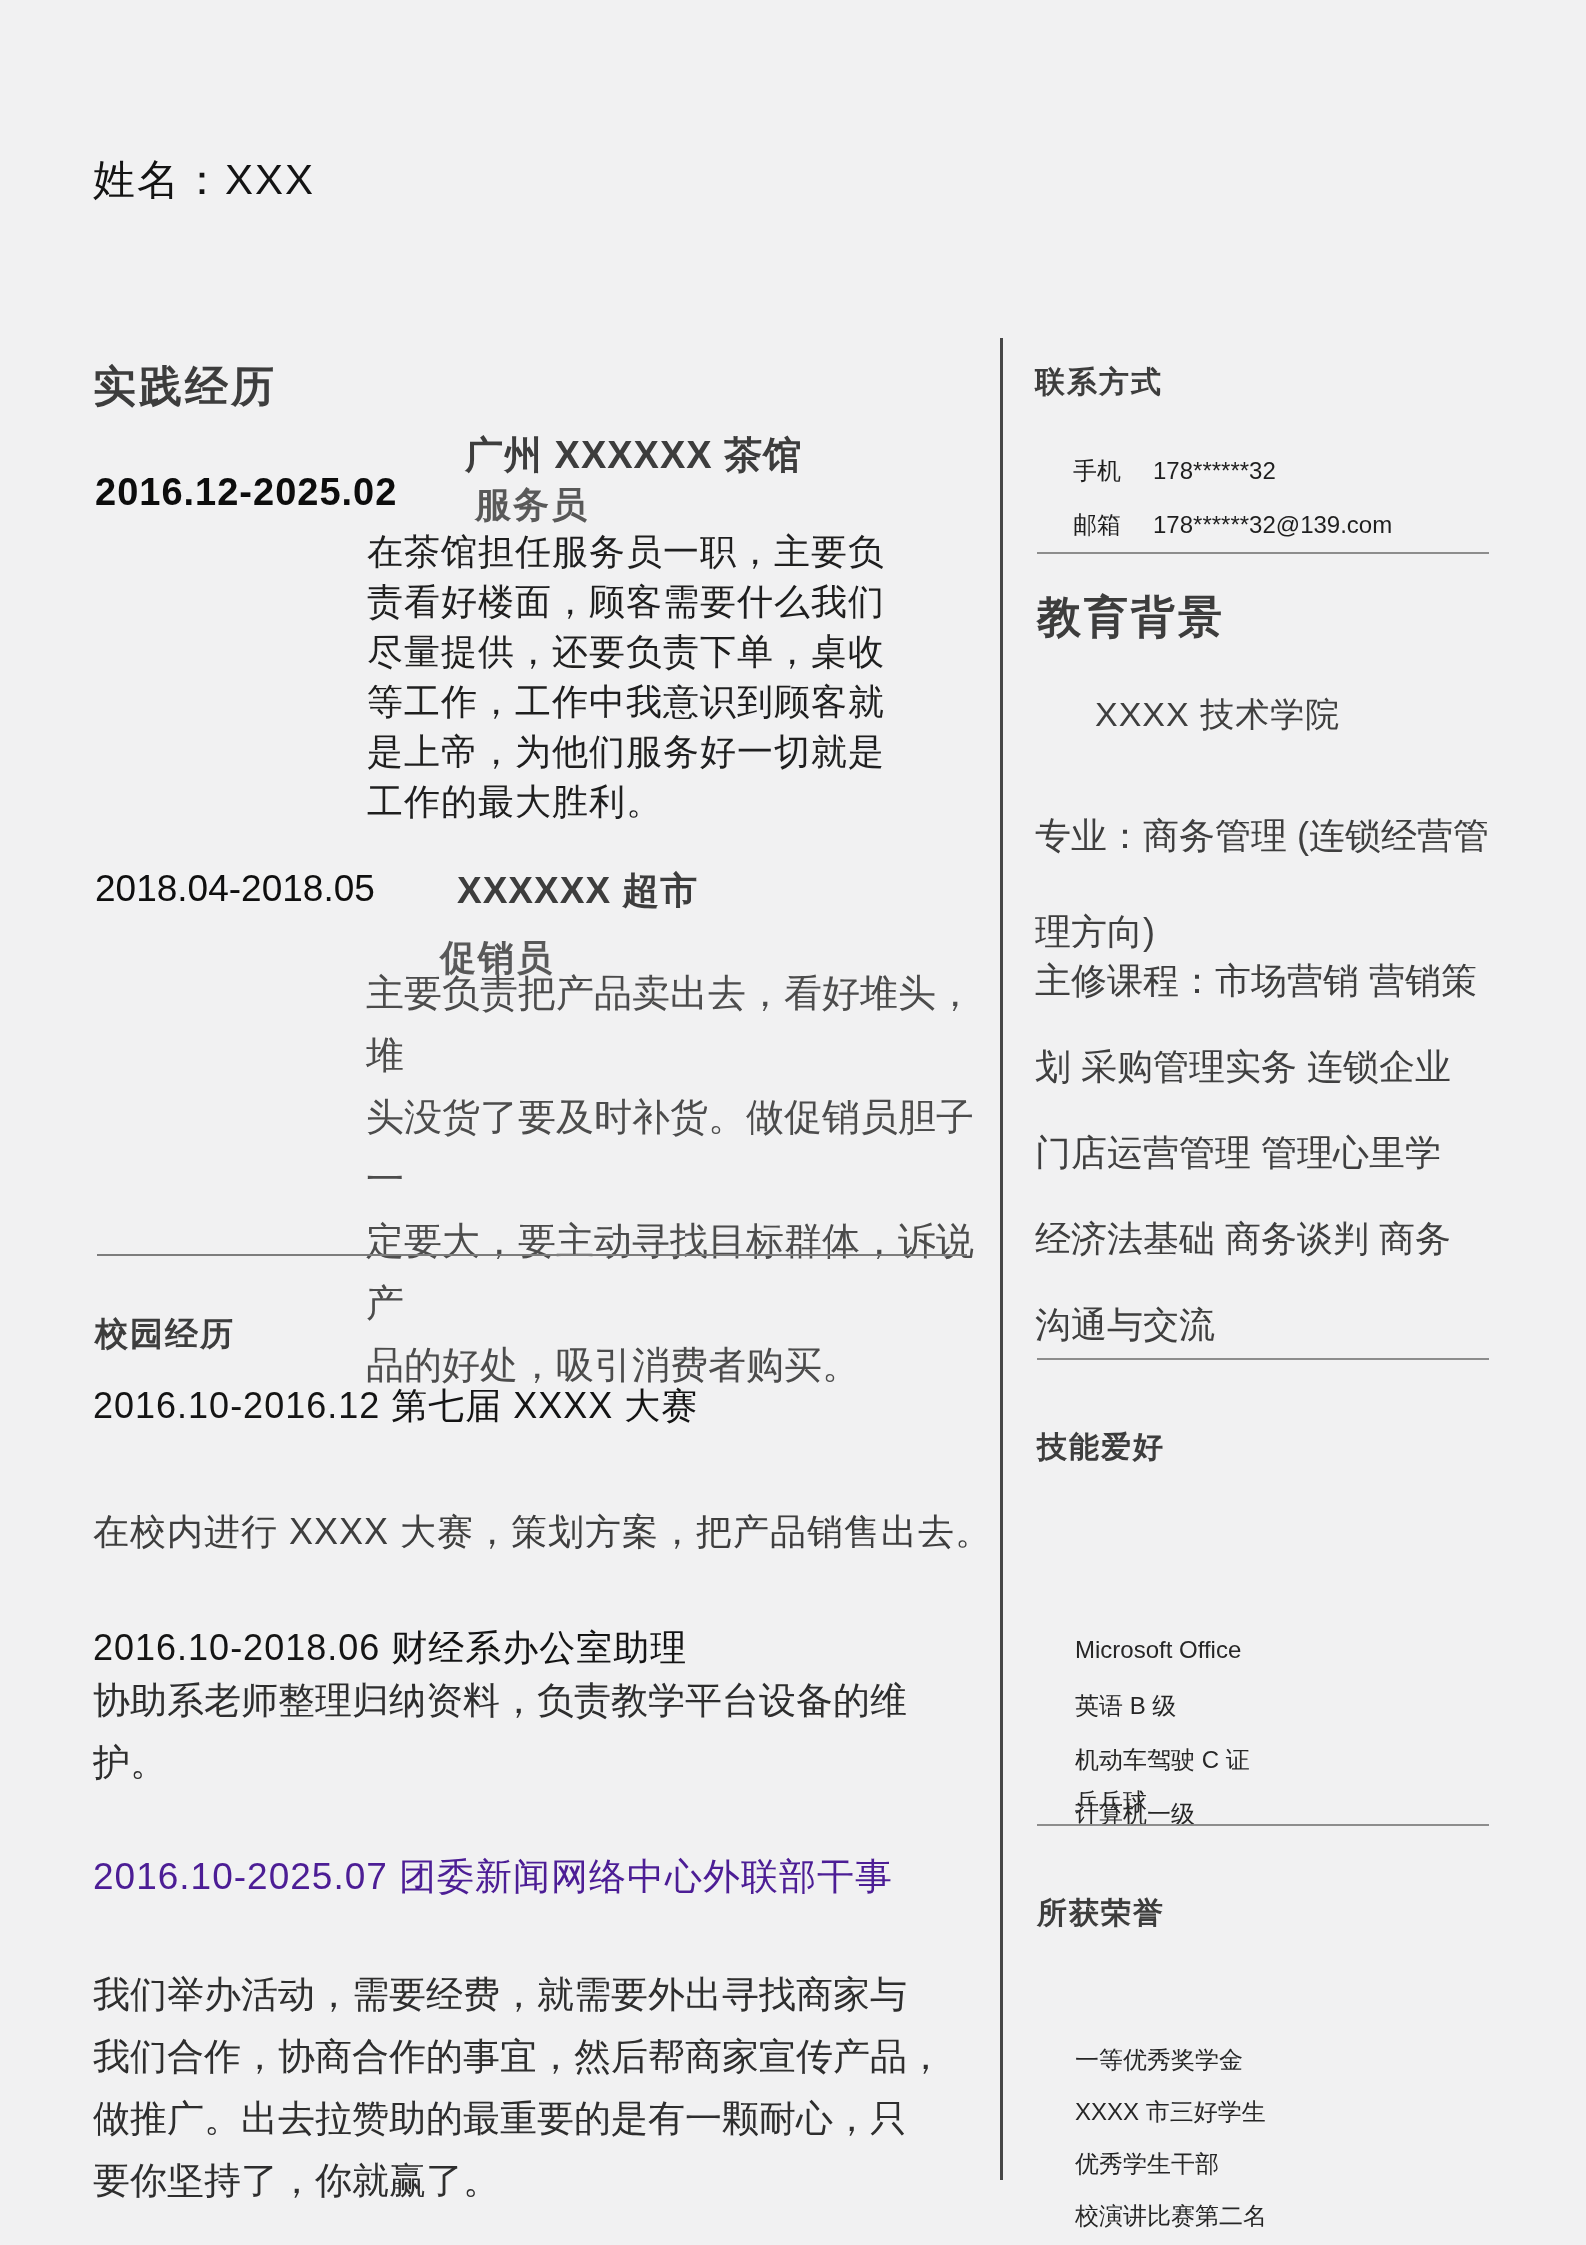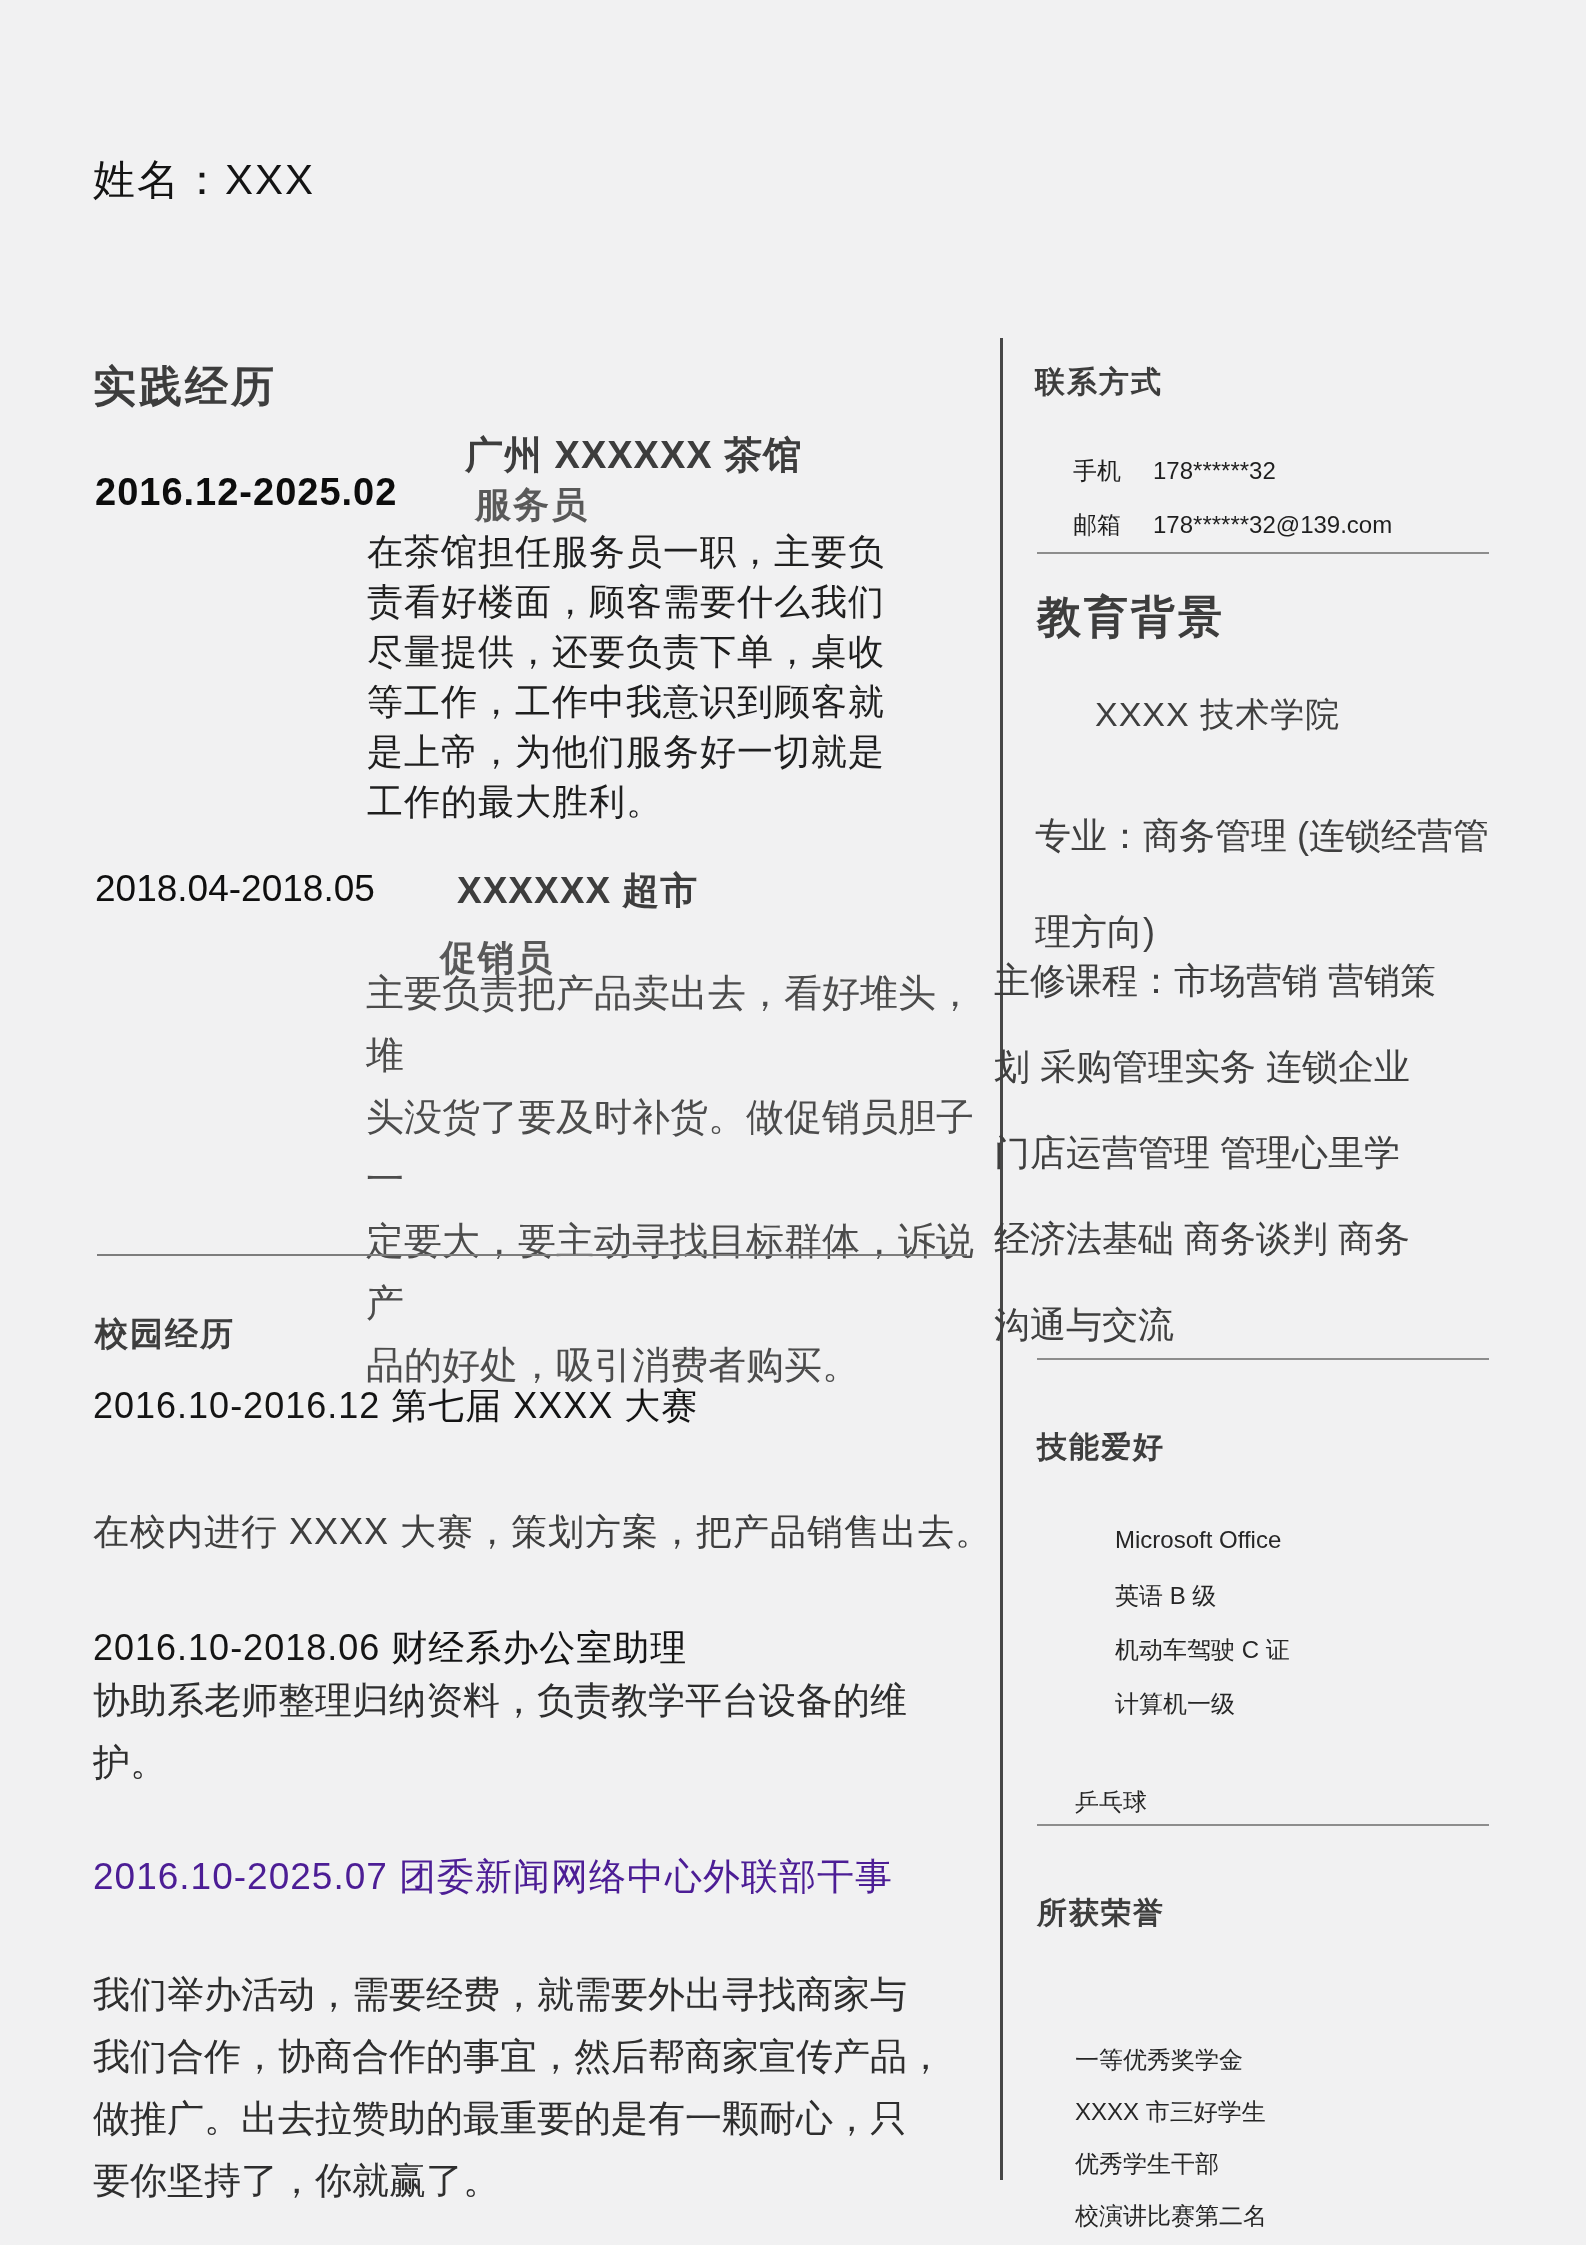--- a/index.html
+++ b/index.html
@@ -41,23 +41,23 @@
   .contact-label{display:inline-block;width:80px;}
   .row1{top:455px;}
   .row2{top:509px;}
   .rdiv{position:absolute;left:1037px;width:452px;height:2px;background:#8d8d8d;}
   .rdiv1{top:552px;}
   .rdiv2{top:1358px;}
   .rdiv3{top:1824px;}
   .h-edu{left:1037px;top:588px;font-size:44px;font-weight:bold;color:#3d3d3d;letter-spacing:3px;}
   .school{left:1095px;top:692px;font-size:34px;color:#3f3f3f;letter-spacing:1px;}
   .major{left:1035px;top:788px;width:480px;font-size:36px;line-height:96px;color:#3f3f3f;}
-  .courses{left:994px;top:938px;width:480px;font-size:36px;line-height:86px;color:#3f3f3f;}
+  .courses{left:1035px;top:938px;width:480px;font-size:36px;line-height:86px;color:#3f3f3f;}
   .h-skills{left:1037px;top:1427px;}
-  .skill-list{left:1075px;top:1470px;font-size:24px;color:#262626;margin-left:40px;}
+  .skill-list{left:1075px;top:1580px;font-size:24px;color:#262626;}
   .skill-list .li{height:54px;}
   .hobby{left:1075px;top:1786px;font-size:24px;color:#262626;}
   .h-honors{left:1037px;top:1893px;}
   .honor-list{left:1075px;top:1988px;font-size:24px;color:#262626;}
   .honor-list .li{height:52px;}
 </style>
 </head>
 <body>
 
 <div class="abs name">姓名：XXX</div>

